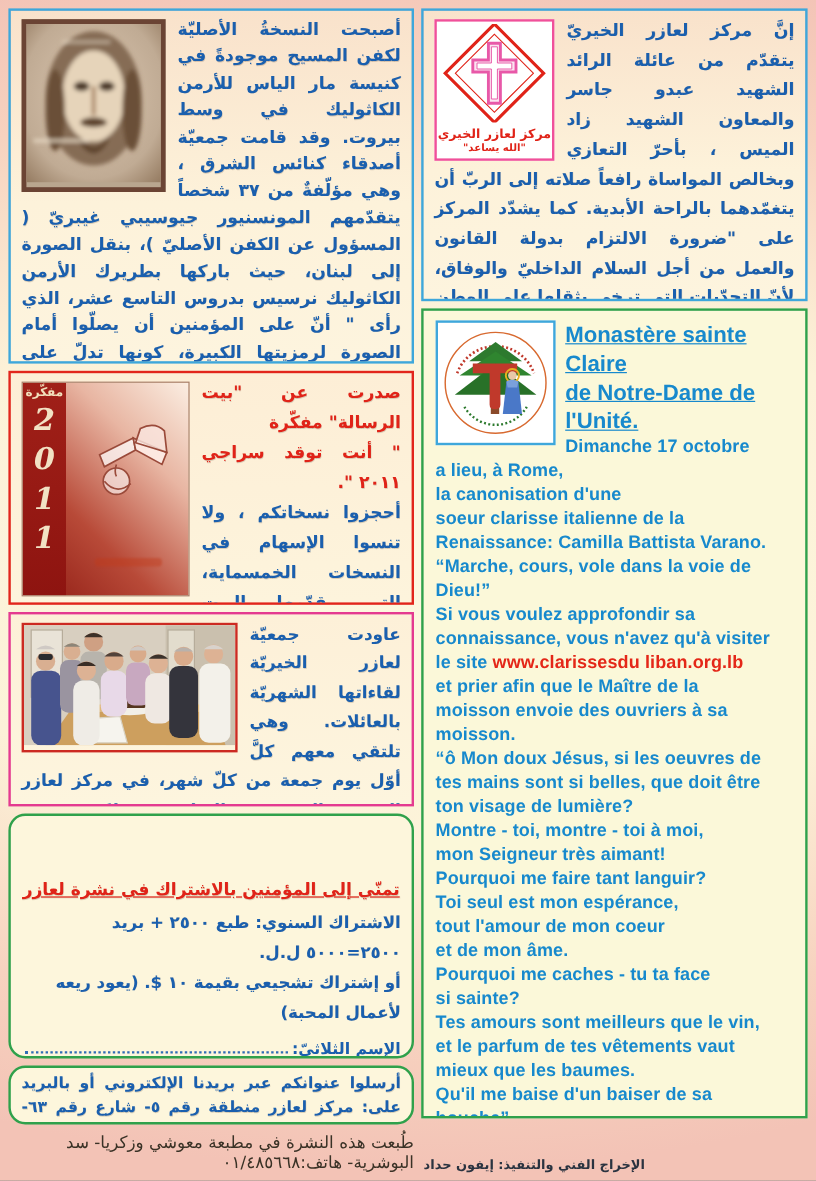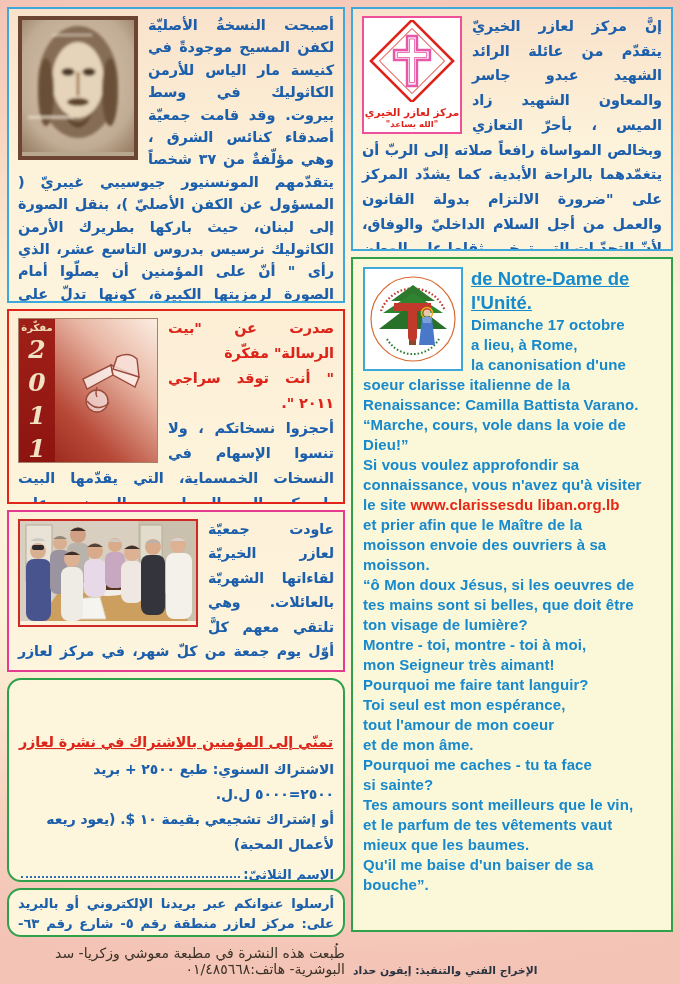--- a/index.html
+++ b/index.html
@@ -23,21 +23,21 @@
   .frame-dark{ border:4px solid #6b4434; background:#b9a68f; }
   .frame-red{ border:2px solid #cc2a22; }
 
   
   .shroud-box{ height:300px; }
   .shroud-img{ float:left; margin:2px 10px 4px 0; }
   .shroud-text{ font-size:14.3px; line-height:22.4px; }
 
   
   .notebook-box{ height:197px; }
-  .cover{ float:left; width:140px; height:145px; margin:2px 10px 0 0;
+  .cover{ float:left; width:140px; height:179px; margin:2px 10px 0 0;
           border:1px solid #a87f6a; position:relative; overflow:hidden;
           background:linear-gradient(45deg,#8e1a12 0%,#b84a38 35%,#e8b5a2 70%,#fbeee2 100%); }
   .cover-strip{ position:absolute; left:0; top:0; width:36px; height:100%;
           background:linear-gradient(180deg,#a02018,#8e1410); display:flex; flex-direction:column; align-items:center; }
   .cover-corner{ color:#f2e0bc; font-size:10px; font-weight:bold; padding-top:3px; }
   .cover-digit{ color:#f2e2c4; font-size:25px; font-weight:bold; font-style:italic; line-height:33px; font-family:"DejaVu Serif", serif; }
   .cover-art{ position:absolute; left:44px; top:18px; }
   .cover-title{ position:absolute; left:36px; right:0; top:122px; text-align:center;
           color:#c03a1a; font-size:12.5px; font-weight:bold; direction:rtl; }
   .cover-sub{ position:absolute; left:60px; top:146px; width:56px; height:7px;
@@ -249,20 +249,21 @@
           <polygon points="46,12 24,28 68,28" fill="#2d7a2e"></polygon>
           <polygon points="46,20 16,40 76,40" fill="#2f852f"></polygon>
           <polygon points="46,30 12,56 80,56" fill="#287128"></polygon>
           <path d="M41 30 h9 v34 q0 4 -4.5 4 t-4.5 -4 Z M27 30 h37 v8 h-37 Z" fill="#c0392b"></path>
           <circle cx="60" cy="40" r="5.5" fill="none" stroke="#e8b020" stroke-width="1.6"></circle>
           <circle cx="60" cy="40" r="3.6" fill="#e8c8a8"></circle>
           <path d="M55 45 L65 45 L68 72 L52 72 Z" fill="#4a78c8"></path>
           <path d="M55 45 Q60 42 65 45 L64 50 L56 50 Z" fill="#7aa0dc"></path>
         </svg>
       </div>
+      <div class="clar-title">Monastère sainte Claire</div>
       <div class="clar-title">de Notre-Dame de l'Unité.</div>
       <div class="fr prelines">Dimanche 17 octobre
 a lieu, à Rome,
 la canonisation d'une
 soeur clarisse italienne de la
 Renaissance: Camilla Battista Varano.
 “Marche, cours, vole dans la voie de
 Dieu!”
 Si vous voulez approfondir sa
 connaissance, vous n'avez qu'à visiter</div>

